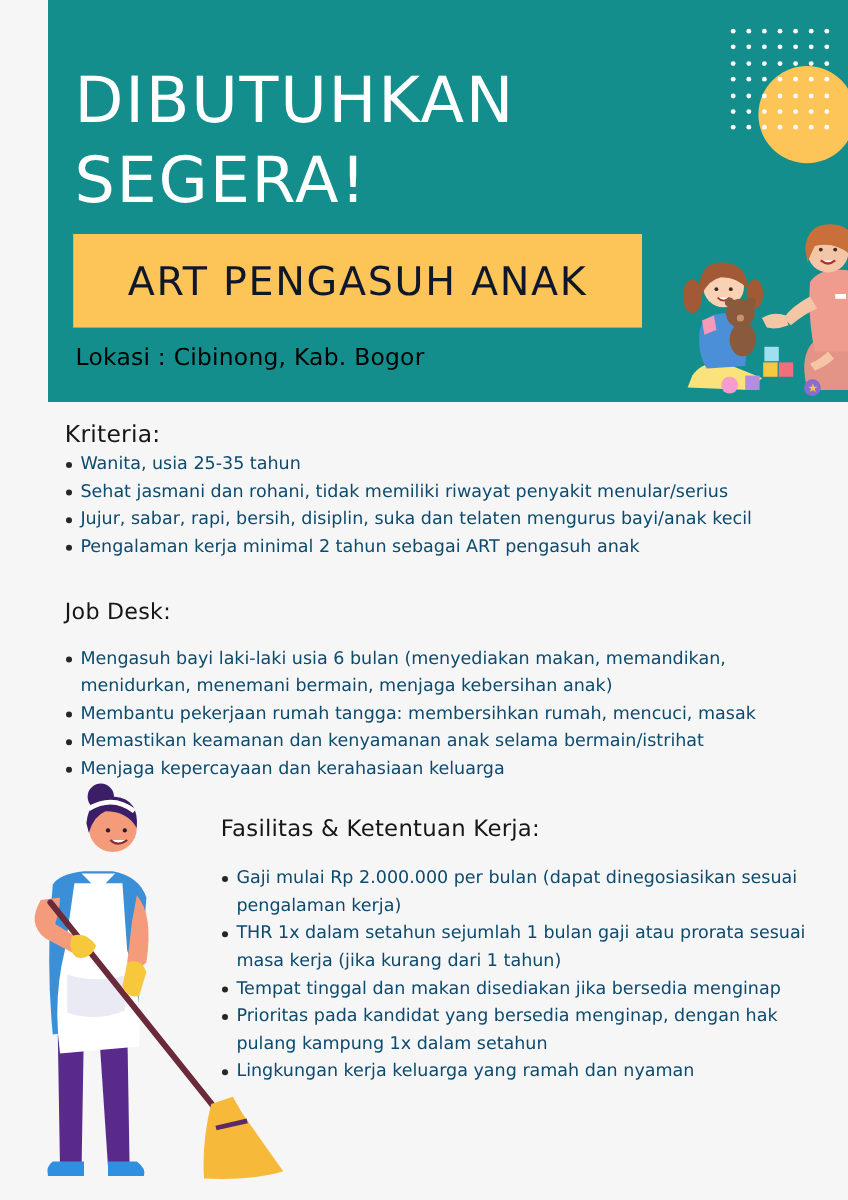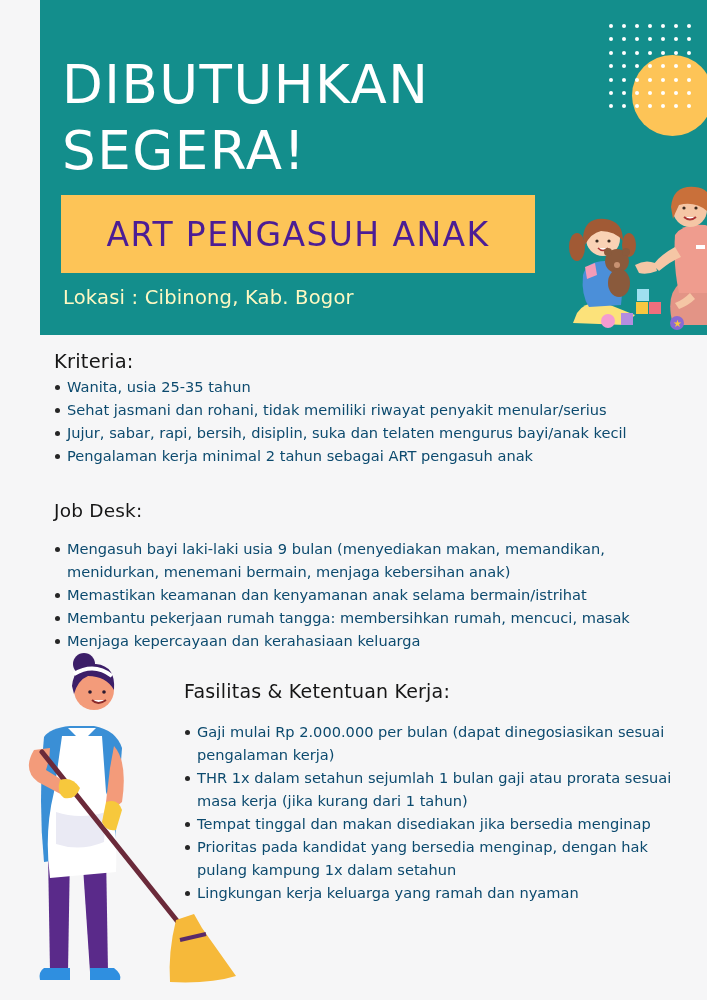--- a/index.html
+++ b/index.html
@@ -25,26 +25,26 @@
     font-weight: normal;
     white-space: pre-line;
   }
   .job-box {
     position: absolute; left: 21px; top: 195px; width: 474px; height: 78px;
     background: #fdc457;
     display: flex; align-items: center; justify-content: center;
   }
   .job-box span {
     font-family: "DejaVu Sans", sans-serif;
-    font-size: 33px; letter-spacing: 1.4px; color: #4c1d95;
+    font-size: 33px; letter-spacing: 1.4px; color: #0f172a;
     white-space: nowrap;
   }
   .location {
     position: absolute; left: 23px; top: 286px;
-    color: #fef9c3; font-size: 19.5px; letter-spacing: 0.2px;
+    color: #000000; font-size: 19.5px; letter-spacing: 0.2px;
     white-space: nowrap;
     text-align: right;
   }
   .dots {
     position: absolute; left: 566px; top: 21px;
     display: grid; grid-template-columns: repeat(7, 13px); grid-auto-rows: 13.4px;
   }
   .dots i {
     display: block; width: 4px; height: 4px; border-radius: 50%;
     background: #ffffff; margin: 3px 0 0 3px; position: relative; z-index: 3;
@@ -191,24 +191,24 @@
     <li>Wanita, usia 25-35 tahun</li>
     <li>Sehat jasmani dan rohani, tidak memiliki riwayat penyakit menular/serius</li>
     <li>Jujur, sabar, rapi, bersih, disiplin, suka dan telaten mengurus bayi/anak kecil</li>
     <li>Pengalaman kerja minimal 2 tahun sebagai ART pengasuh anak</li>
   </ul>
 </div>
 
 <div class="section jobdesk">
   <h2>Job Desk:</h2>
   <ul>
-    <li>Mengasuh bayi laki-laki usia 9 bulan (menyediakan makan, memandikan,
+    <li>Mengasuh bayi laki-laki usia 6 bulan (menyediakan makan, memandikan,
 menidurkan, menemani bermain, menjaga kebersihan anak)</li>
+    <li>Membantu pekerjaan rumah tangga: membersihkan rumah, mencuci, masak</li>
     <li>Memastikan keamanan dan kenyamanan anak selama bermain/istrihat</li>
-    <li>Membantu pekerjaan rumah tangga: membersihkan rumah, mencuci, masak</li>
     <li>Menjaga kepercayaan dan kerahasiaan keluarga</li>
   </ul>
 </div>
 
 <svg class="art-maid" width="230" height="340" viewBox="0 0 230 340">
 
   <path d="M38 200 L60 200 L58 320 L40 320 Z" fill="#5a2a8a"></path>
   <path d="M72 200 L96 200 L98 320 L80 320 Z" fill="#5a2a8a"></path>
   <path d="M34 316 L60 316 L60 328 L30 328 Q28 320 34 316 Z" fill="#2f8fe0"></path>
   <path d="M80 316 L104 316 Q112 322 110 328 L80 328 Z" fill="#2f8fe0"></path>

